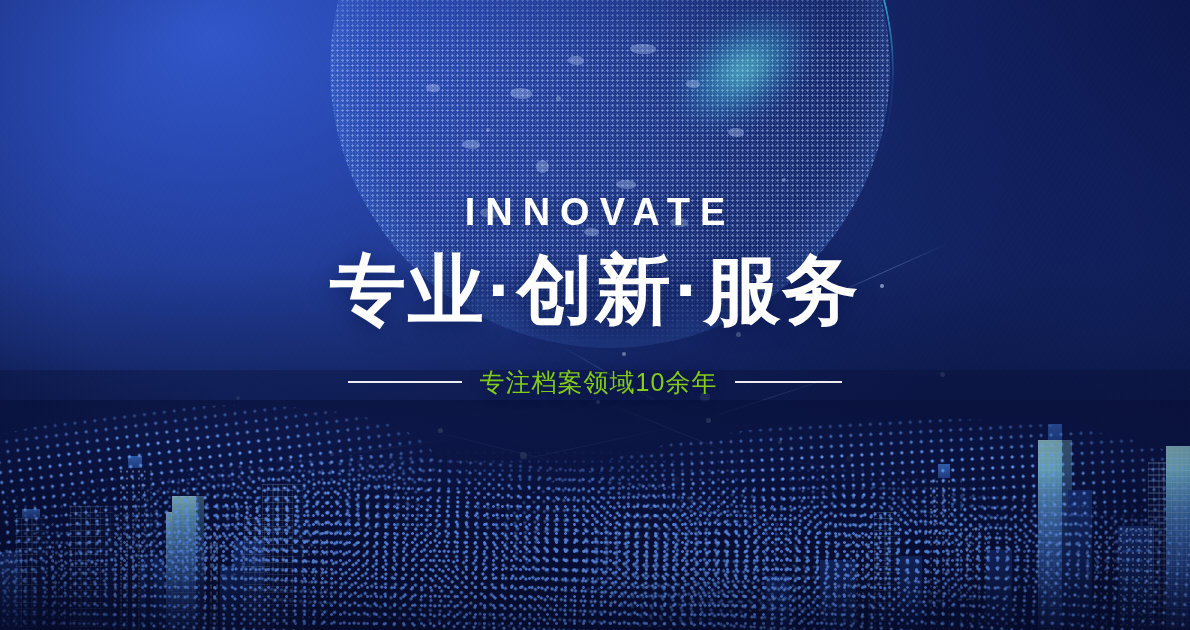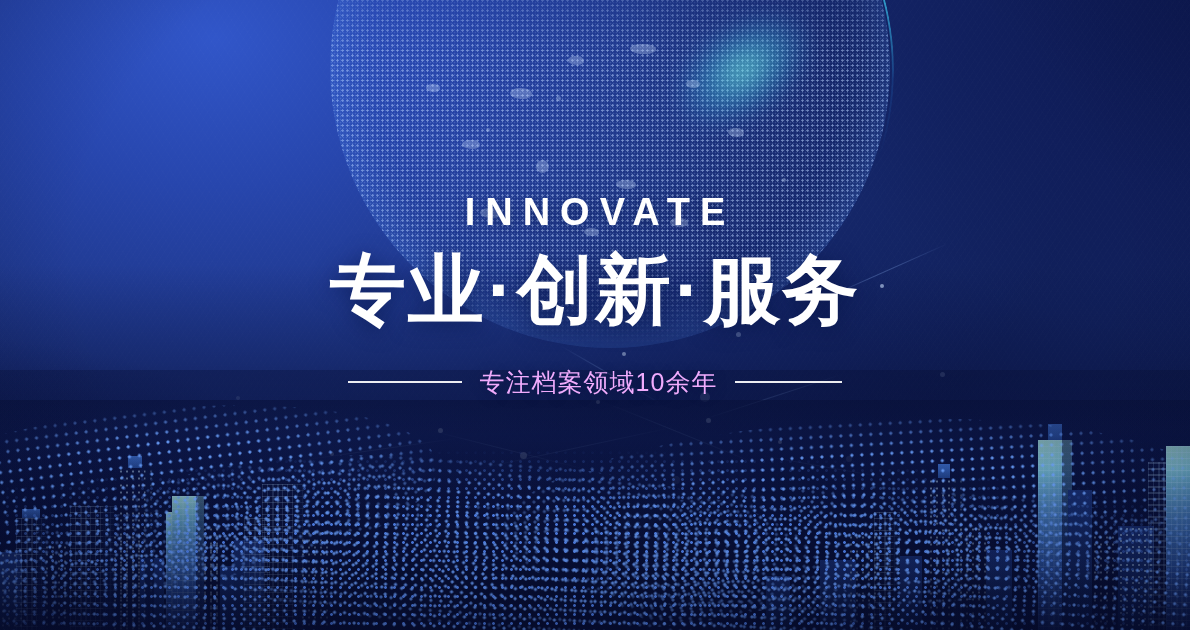--- a/index.html
+++ b/index.html
@@ -199,21 +199,21 @@
   }
   .rule {
     width: 114px;
     height: 2px;
     background: rgba(255,255,255,0.92);
     flex: none;
   }
   .rule.right { width: 107px; }
   .subtitle {
     font-size: 25px;
-    color: #f0abfc;
+    color: #84cc16;
     letter-spacing: 1px;
     line-height: 1.3;
     white-space: nowrap;
     text-shadow: 0 2px 12px rgba(4,14,60,0.5);
   }
 
   
   .city {
     position: absolute;
     left: 0;

